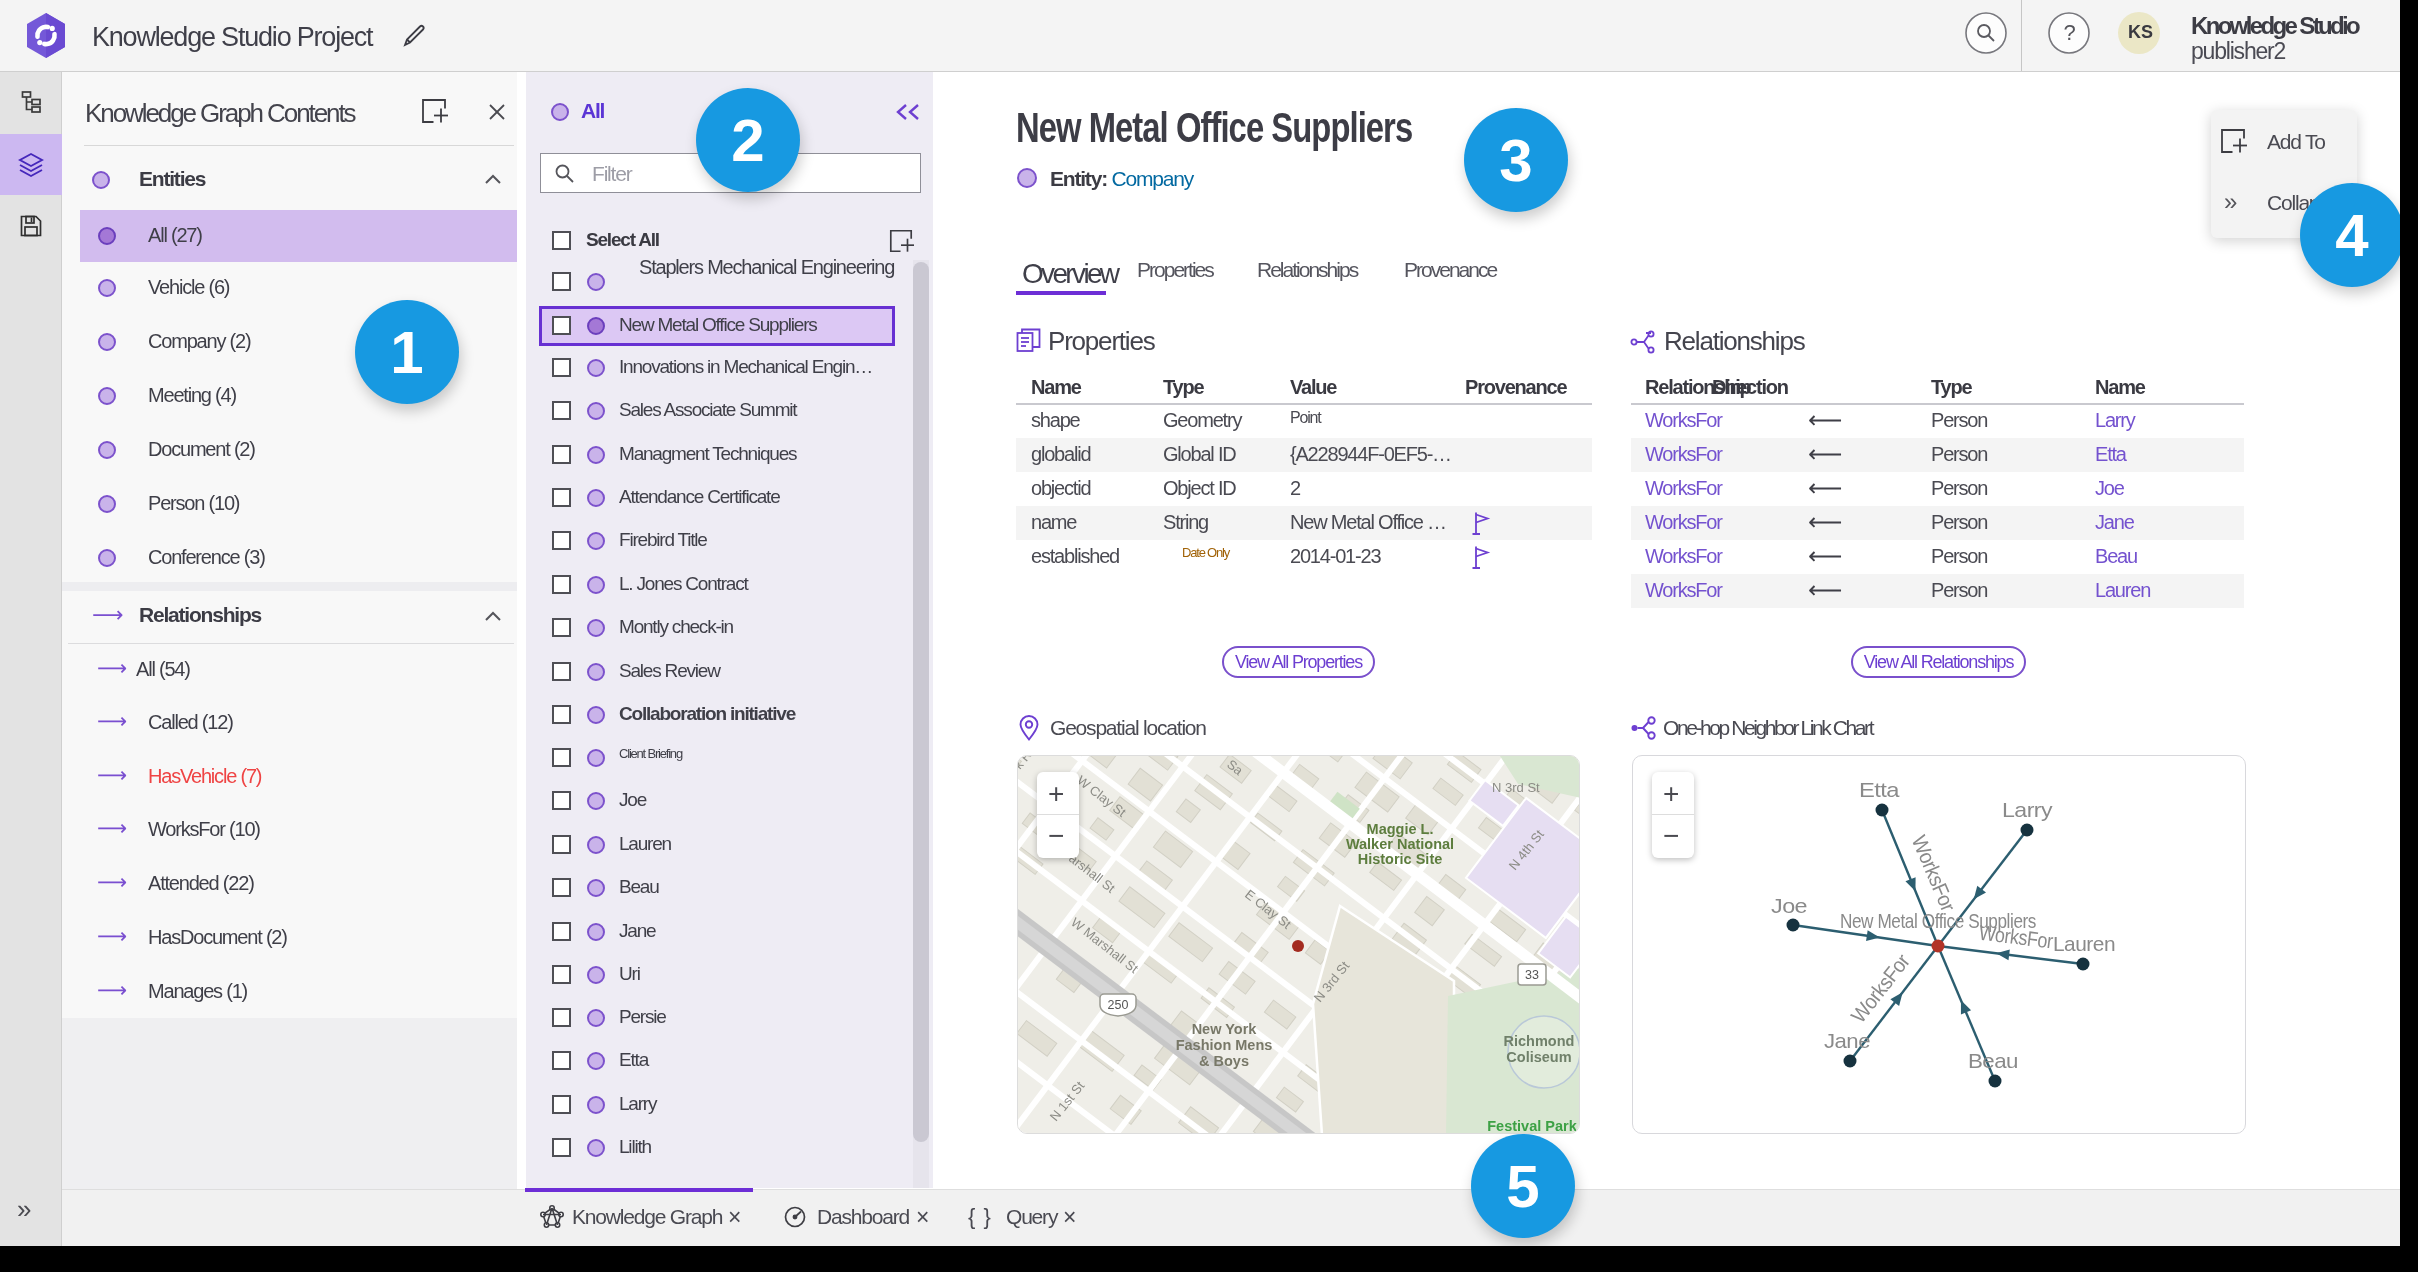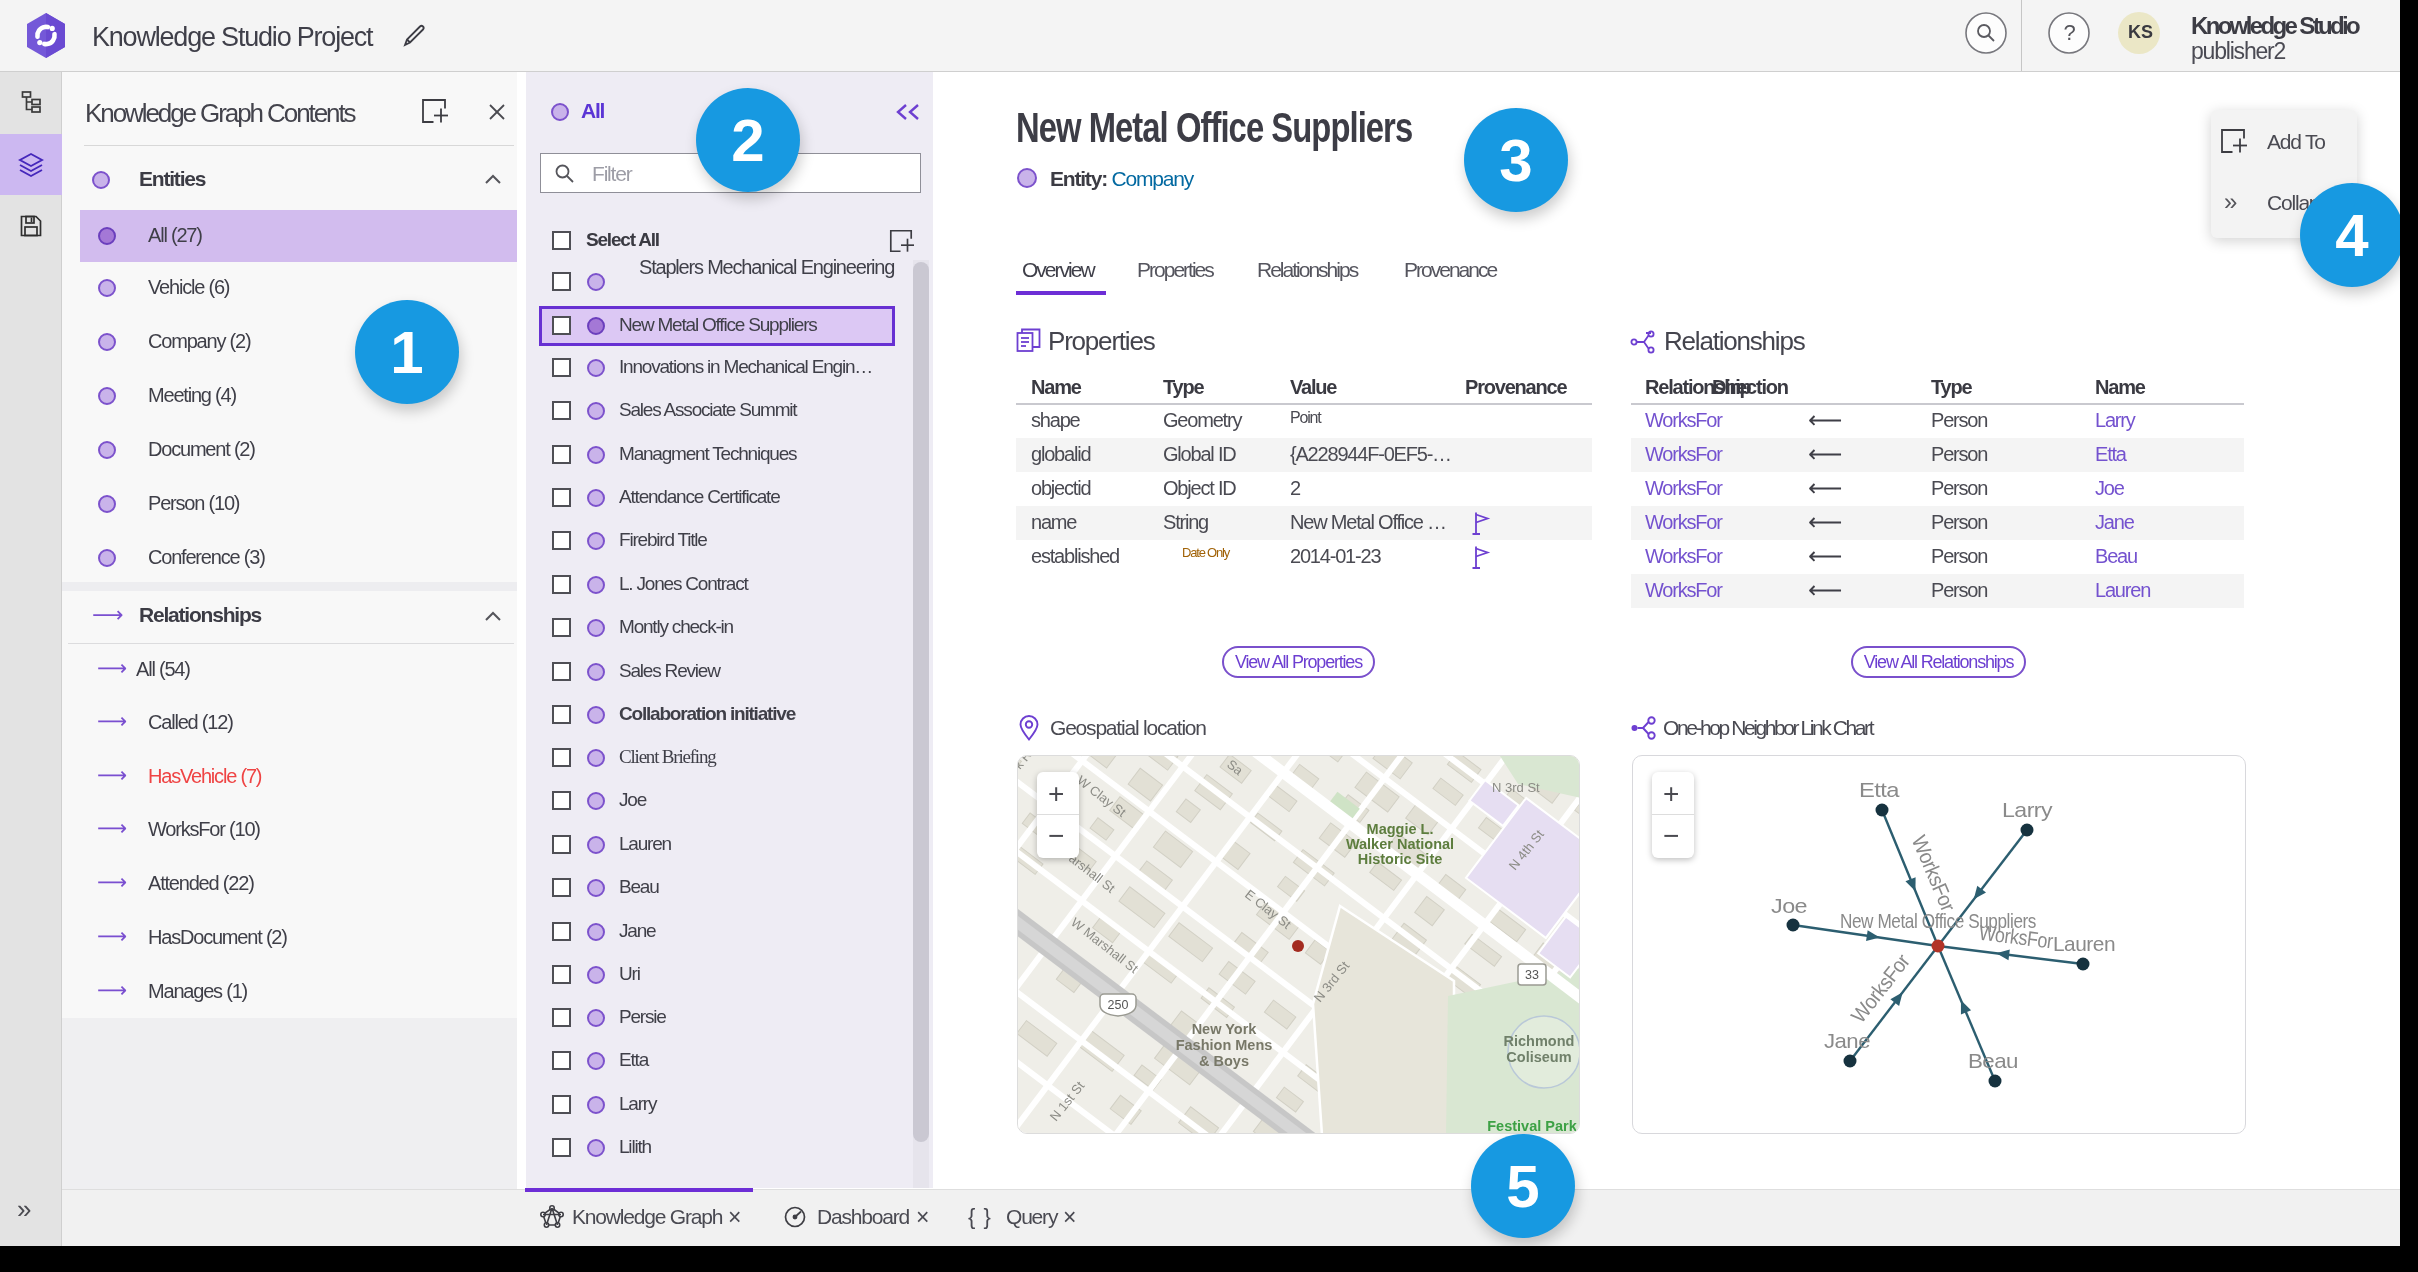--- a/index.html
+++ b/index.html
@@ -163,21 +163,21 @@
 <div class="cir" style="left:587px;top:619px;width:18px;height:18px;background:#c9b3ea;border:2px solid #7c52cc;"></div>
 <div class="txt" style="left:619px;top:616px;font-size:19px;color:#3f3f48;">Montly check-in</div>
 <div class="cb" style="left:552px;top:662px;"></div>
 <div class="cir" style="left:587px;top:663px;width:18px;height:18px;background:#c9b3ea;border:2px solid #7c52cc;"></div>
 <div class="txt" style="left:619px;top:660px;font-size:19px;color:#3f3f48;">Sales Review</div>
 <div class="cb" style="left:552px;top:705px;"></div>
 <div class="cir" style="left:587px;top:706px;width:18px;height:18px;background:#c9b3ea;border:2px solid #7c52cc;"></div>
 <div class="txt" style="left:619px;top:703px;font-size:19px;color:#3f3f48;font-weight:bold;">Collaboration initiative</div>
 <div class="cb" style="left:552px;top:748px;"></div>
 <div class="cir" style="left:587px;top:749px;width:18px;height:18px;background:#c9b3ea;border:2px solid #7c52cc;"></div>
-<div class="txt" style="left:619px;top:746px;font-size:19px;color:#3f3f48;font-family:Liberation Serif, serif;">Client Briefing</div>
+<div class="txt" style="left:619px;top:746px;font-size:13px;color:#3f3f48;">Client Briefing</div>
 <div class="cb" style="left:552px;top:791px;"></div>
 <div class="cir" style="left:587px;top:792px;width:18px;height:18px;background:#c9b3ea;border:2px solid #7c52cc;"></div>
 <div class="txt" style="left:619px;top:789px;font-size:19px;color:#3f3f48;">Joe</div>
 <div class="cb" style="left:552px;top:835px;"></div>
 <div class="cir" style="left:587px;top:836px;width:18px;height:18px;background:#c9b3ea;border:2px solid #7c52cc;"></div>
 <div class="txt" style="left:619px;top:833px;font-size:19px;color:#3f3f48;">Lauren</div>
 <div class="cb" style="left:552px;top:878px;"></div>
 <div class="cir" style="left:587px;top:879px;width:18px;height:18px;background:#c9b3ea;border:2px solid #7c52cc;"></div>
 <div class="txt" style="left:619px;top:876px;font-size:19px;color:#3f3f48;">Beau</div>
 <div class="cb" style="left:552px;top:922px;"></div>
@@ -196,21 +196,21 @@
 <div class="cir" style="left:587px;top:1096px;width:18px;height:18px;background:#c9b3ea;border:2px solid #7c52cc;"></div>
 <div class="txt" style="left:619px;top:1093px;font-size:19px;color:#3f3f48;">Larry</div>
 <div class="cb" style="left:552px;top:1138px;"></div>
 <div class="cir" style="left:587px;top:1139px;width:18px;height:18px;background:#c9b3ea;border:2px solid #7c52cc;"></div>
 <div class="txt" style="left:619px;top:1136px;font-size:19px;color:#3f3f48;">Lilith</div>
 <div class="a" style="left:913px;top:260px;width:16px;height:928px;background:#e6e4ec;"></div>
 <div class="a" style="left:913px;top:262px;width:16px;height:880px;background:#cac8d2;border-radius:8px;"></div>
 <div class="a" style="left:1016px;top:104px;"><span style="display:inline-block;transform:scaleX(0.78);transform-origin:0 0;white-space:nowrap;font-size:42px;font-weight:600;color:#3d3d46;">New Metal Office Suppliers</span></div>
 <div class="cir" style="left:1017px;top:168px;width:20px;height:20px;background:#c9b3ea;border:2px solid #7c52cc;"></div>
 <div class="txt" style="left:1050px;top:167px;font-size:21px;"><b style="color:#3c3c44;">Entity:</b> <span style="color:#0369a1;">Company</span></div>
-<div class="txt" style="left:1022px;top:258px;font-size:21px;color:#3f3f49;letter-spacing:-0.095em;">Overview</div>
+<div class="txt" style="left:1022px;top:258px;font-size:28px;color:#3f3f49;letter-spacing:-0.095em;">Overview</div>
 <div class="txt" style="left:1137px;top:258px;font-size:21px;color:#55555e;letter-spacing:-0.095em;">Properties</div>
 <div class="txt" style="left:1257px;top:258px;font-size:21px;color:#55555e;letter-spacing:-0.095em;">Relationships</div>
 <div class="txt" style="left:1404px;top:258px;font-size:21px;color:#55555e;letter-spacing:-0.095em;">Provenance</div>
 <div class="a" style="left:1016px;top:291px;width:90px;height:4px;background:#6d2ed6;"></div>
 <svg class="a" style="left:1016px;top:328px;" width="25" height="25" viewBox="0 0 25 25" fill="none" stroke="#6d3fd1" stroke-width="1.8">
 <rect x="1.5" y="5" width="15" height="18"></rect>
     <path d="M6 5 L6 1.5 L23.5 1.5 L23.5 19 L17 19"></path>
 <line x1="5" y1="10" x2="13" y2="10"></line>
     <line x1="5" y1="14" x2="13" y2="14"></line>
     <line x1="5" y1="18" x2="10" y2="18"></line>

